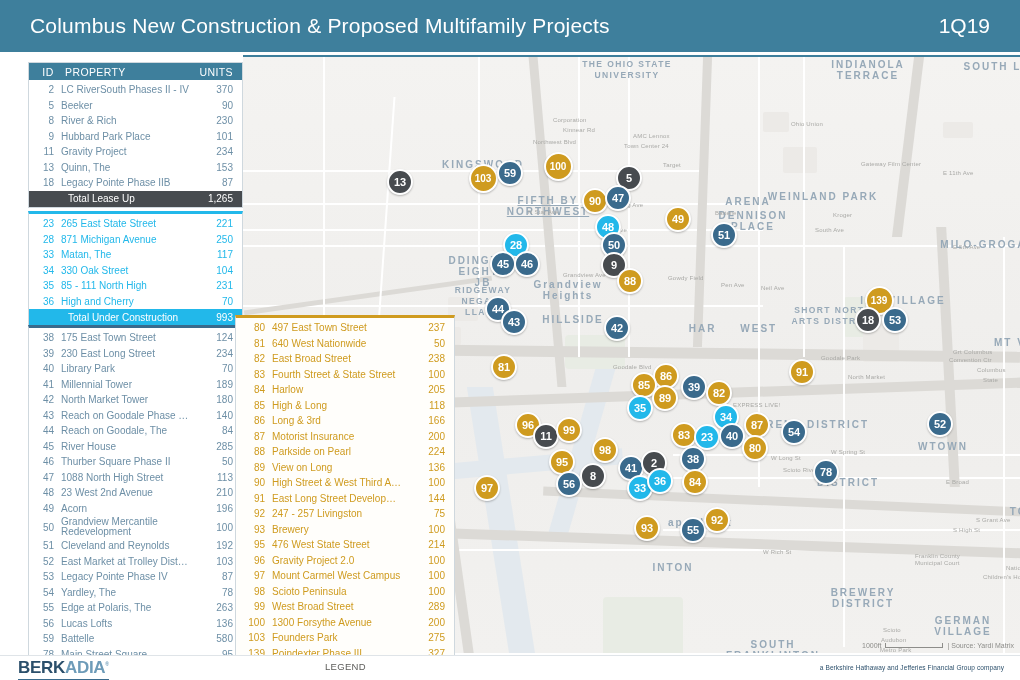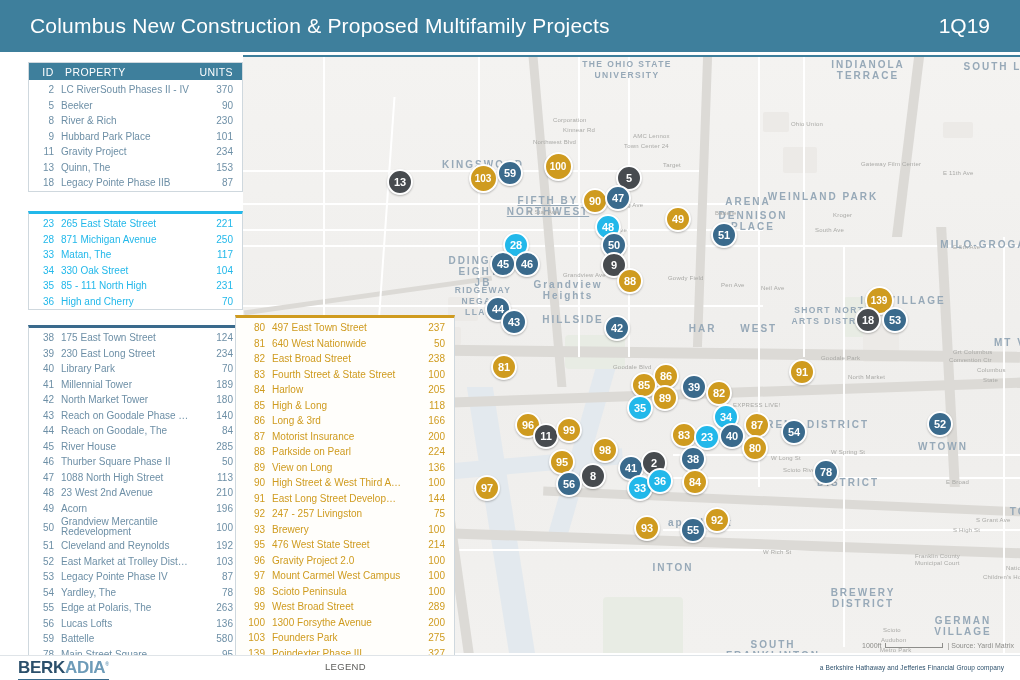--- a/index.html
+++ b/index.html
@@ -394,20 +394,24 @@
         <span class="id">13</span>
         <span class="nm">Quinn, The</span>
         <span class="un">153</span>
       </div>
       <div class="row">
         <span class="id">18</span>
         <span class="nm">Legacy Pointe Phase IIB</span>
         <span class="un">87</span>
       </div>
     </div>
+  <div class="total">
+    <span class="lbl">Total Lease Up</span>
+    <span class="val">1,265</span>
+  </div>
 </div>
 
 <div class="tbl" id="t-uc">
   <div class="rows" id="rows-uc">
       <div class="row">
         <span class="id">23</span>
         <span class="nm">265 East State Street</span>
         <span class="un">221</span>
       </div>
       <div class="row">
@@ -429,20 +433,24 @@
         <span class="id">35</span>
         <span class="nm">85 - 111 North High</span>
         <span class="un">231</span>
       </div>
       <div class="row">
         <span class="id">36</span>
         <span class="nm">High and Cherry</span>
         <span class="un">70</span>
       </div>
     </div>
+  <div class="total">
+    <span class="lbl">Total Under Construction</span>
+    <span class="val">993</span>
+  </div>
 </div>
 
 <div class="tbl" id="t-plan">
   <div class="rows" id="rows-plan">
       <div class="row">
         <span class="id">38</span>
         <span class="nm">175 East Town Street</span>
         <span class="un">124</span>
       </div>
       <div class="row">

